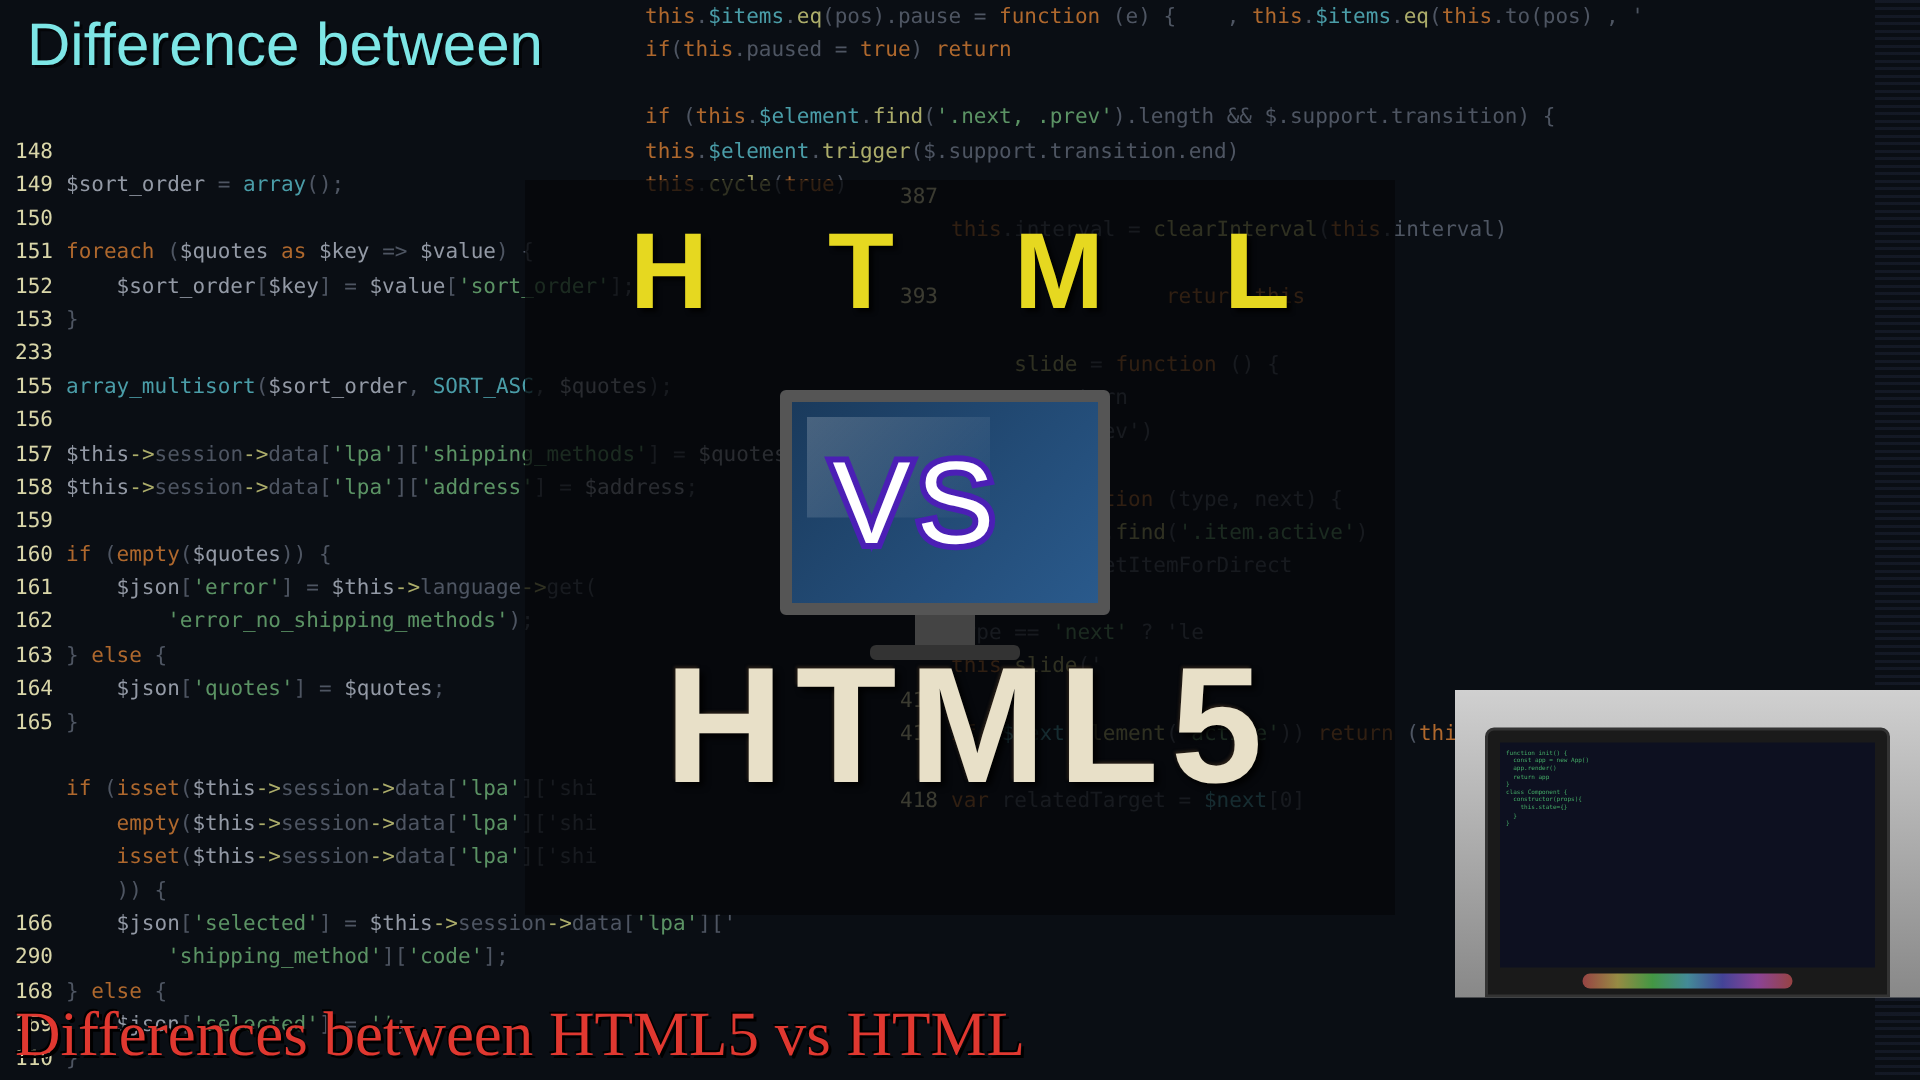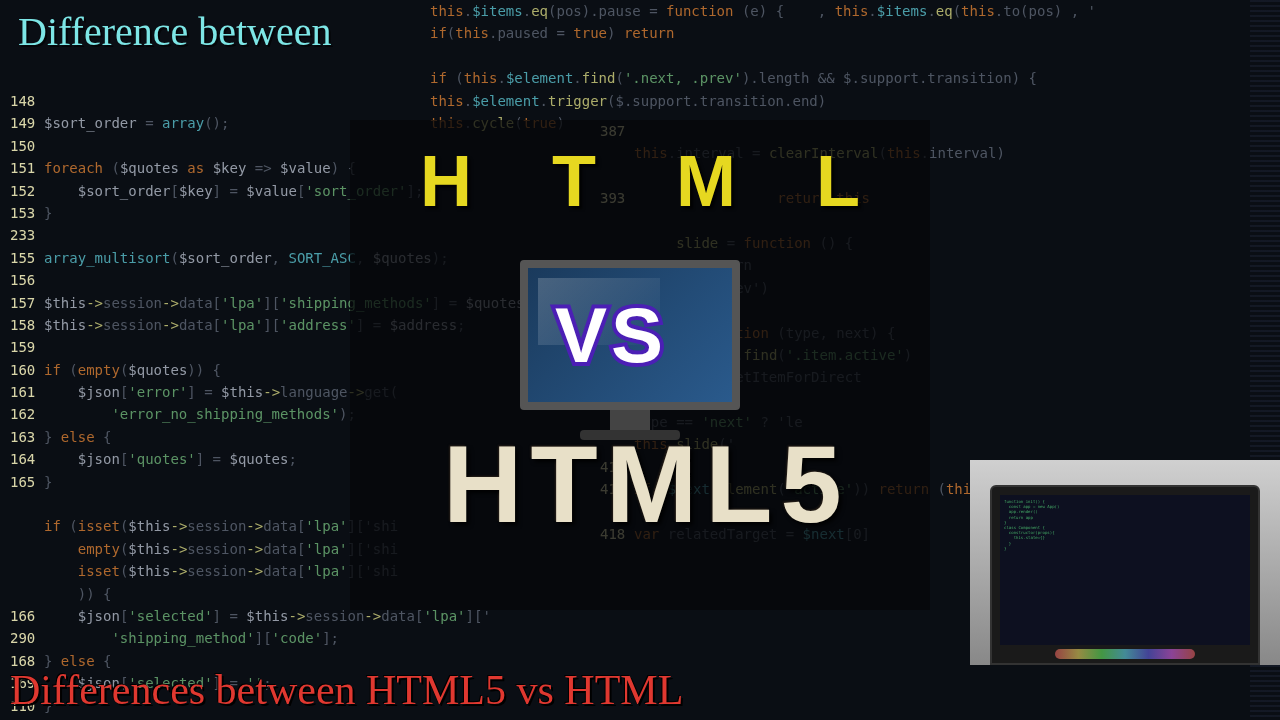--- a/index.html
+++ b/index.html
@@ -86,21 +86,21 @@
   margin: 0 auto;
   border-radius: 4px;
 }
 
 
 .top-title {
   position: absolute;
   top: 8px; left: 18px;
   font-size: 40px;
   color: #7de6e6;
-  font-family: Liberation Serif, serif;
+  font-family: Liberation Sans, sans-serif;
   font-weight: normal;
   text-shadow: 2px 2px 0 rgba(0,0,0,0.6);
   z-index: 10;
 }
 
 
 .big-html {
   position: absolute;
   top: 140px; left: 420px;
   font-size: 72px;
@@ -110,21 +110,21 @@
   font-family: Impact, 'Arial Black', sans-serif;
   z-index: 5;
   text-shadow: 3px 3px 3px rgba(0,0,0,0.8);
 }
 
 
 .vs-text {
   position: absolute;
   top: 290px; left: 555px;
   font-size: 78px;
-  font-weight: 700;
+  font-weight: 400;
   color: #fff;
   font-family: Impact, 'Arial Black', sans-serif;
   -webkit-text-stroke: 8px #4b1fb5;
   text-stroke: 8px #4b1fb5;
   paint-order: stroke fill;
   z-index: 6;
   letter-spacing: 4px;
 }
 
 

